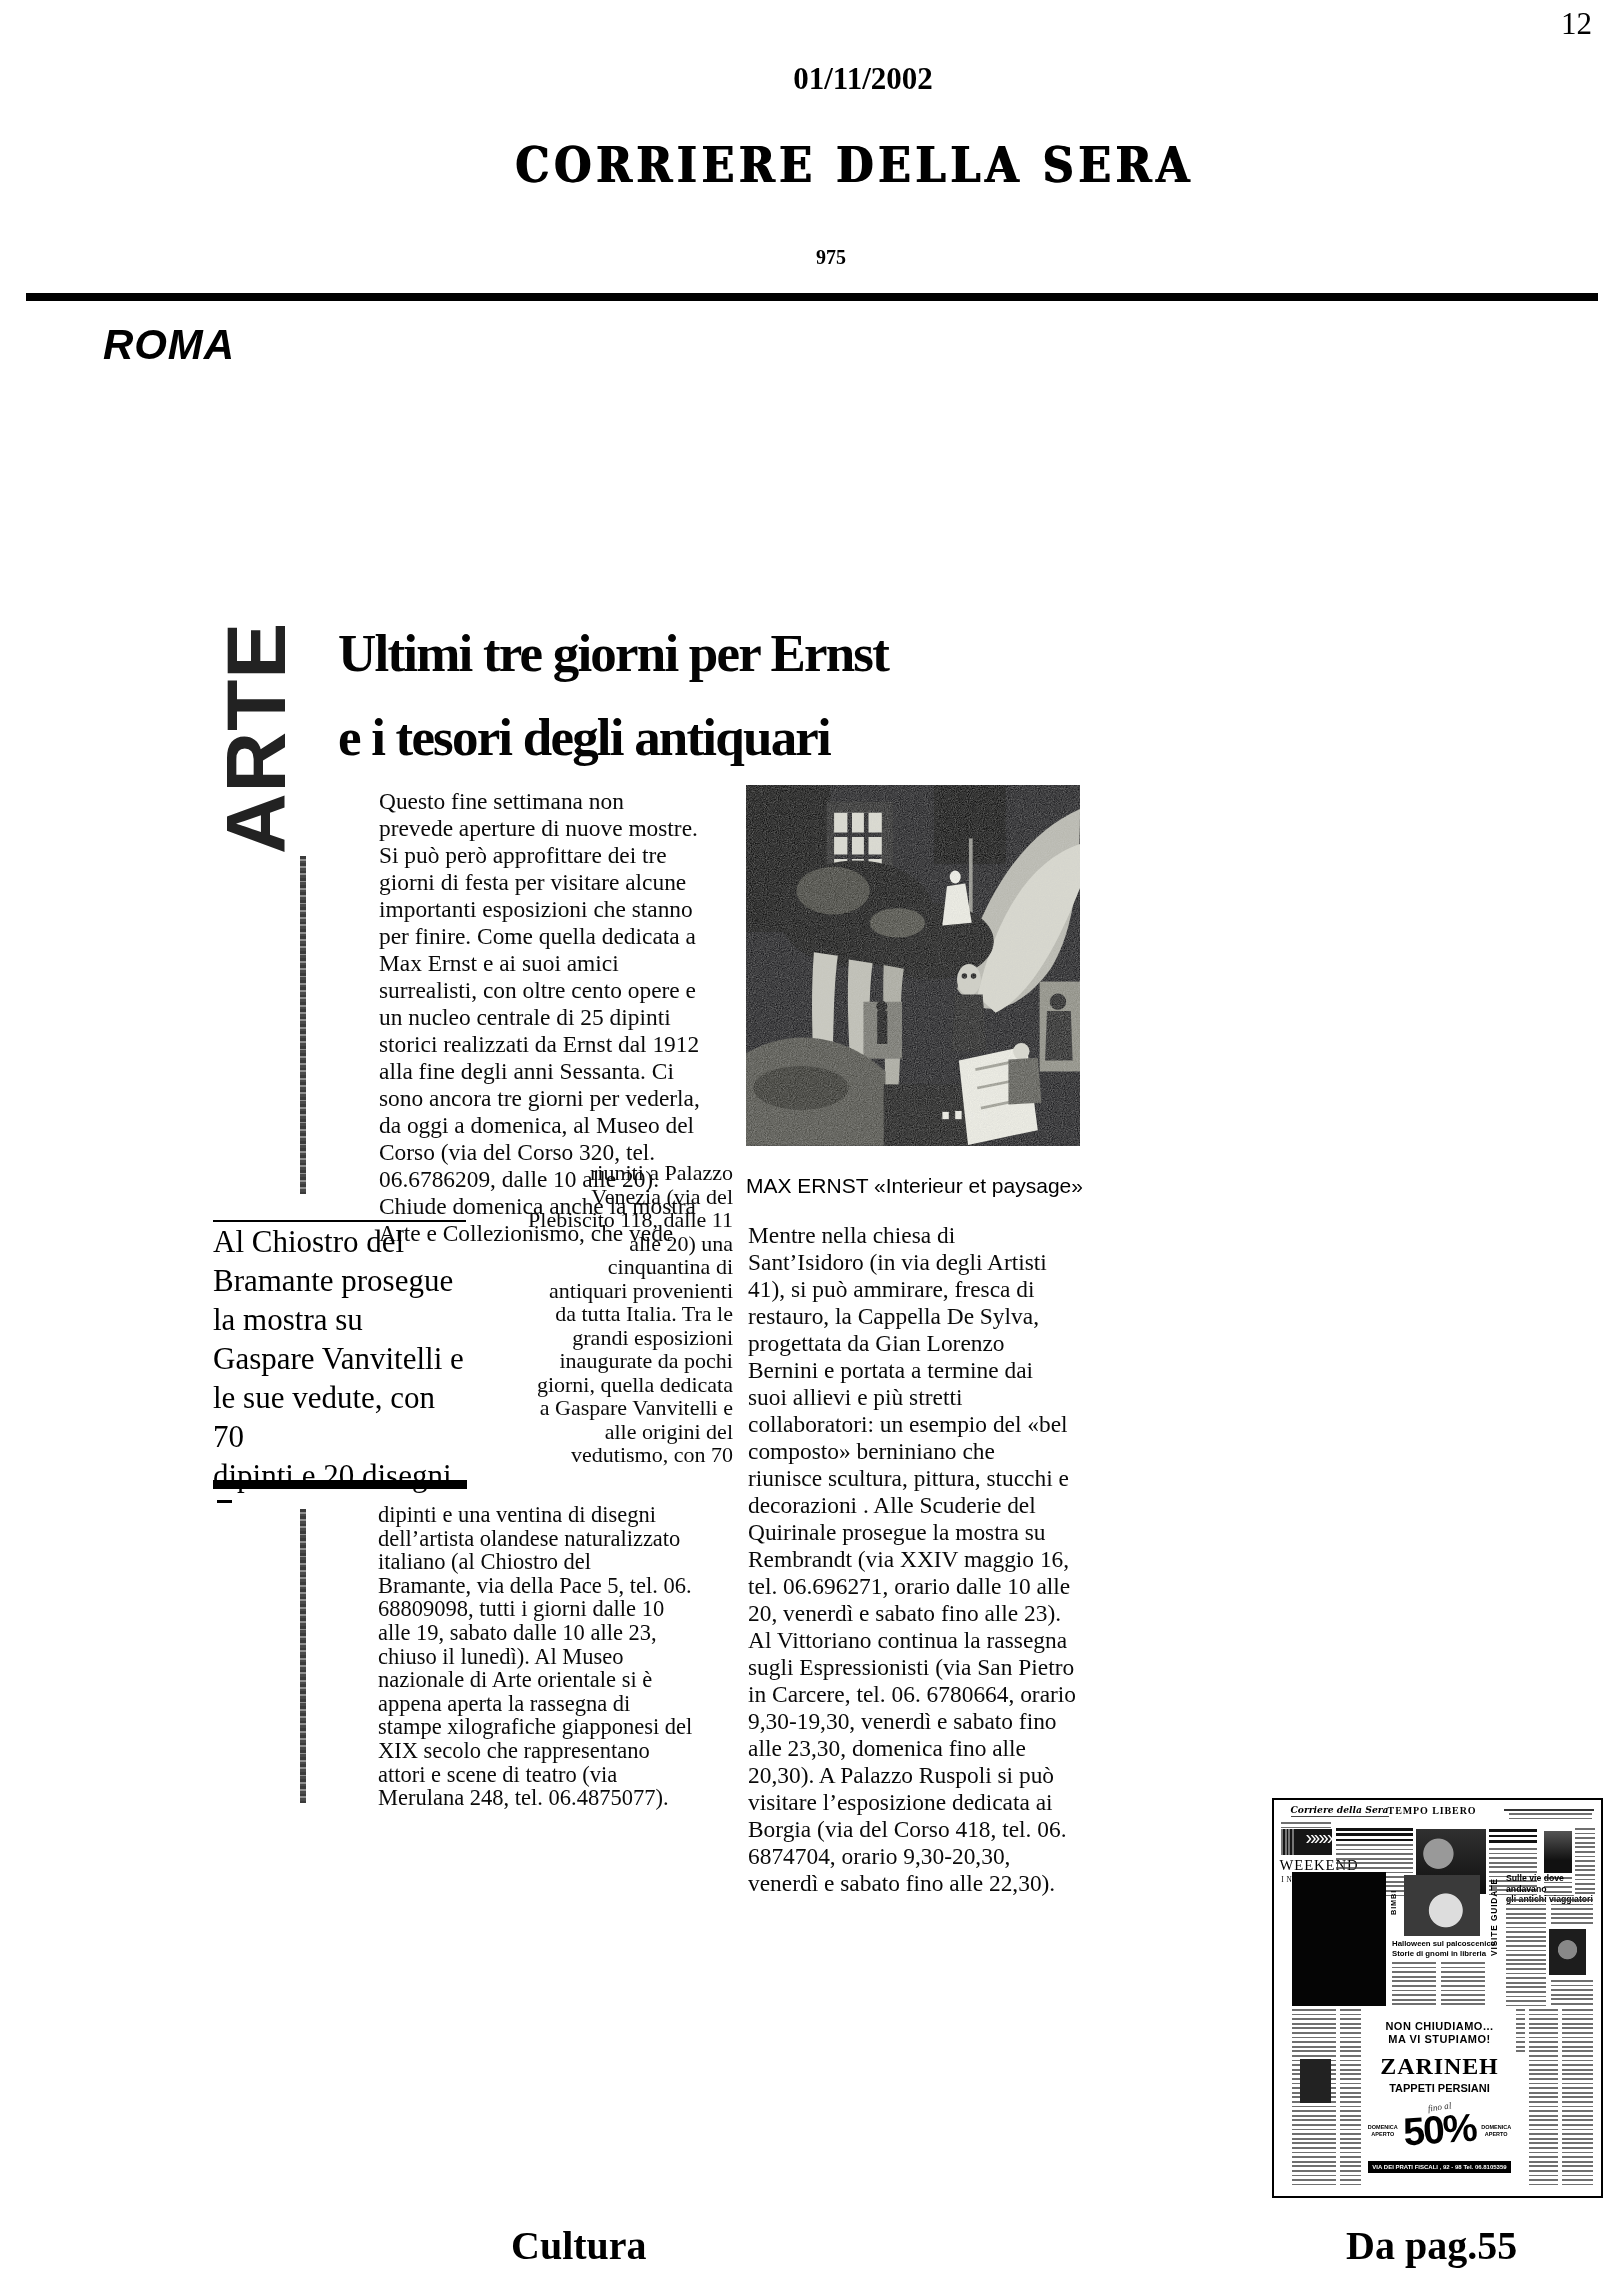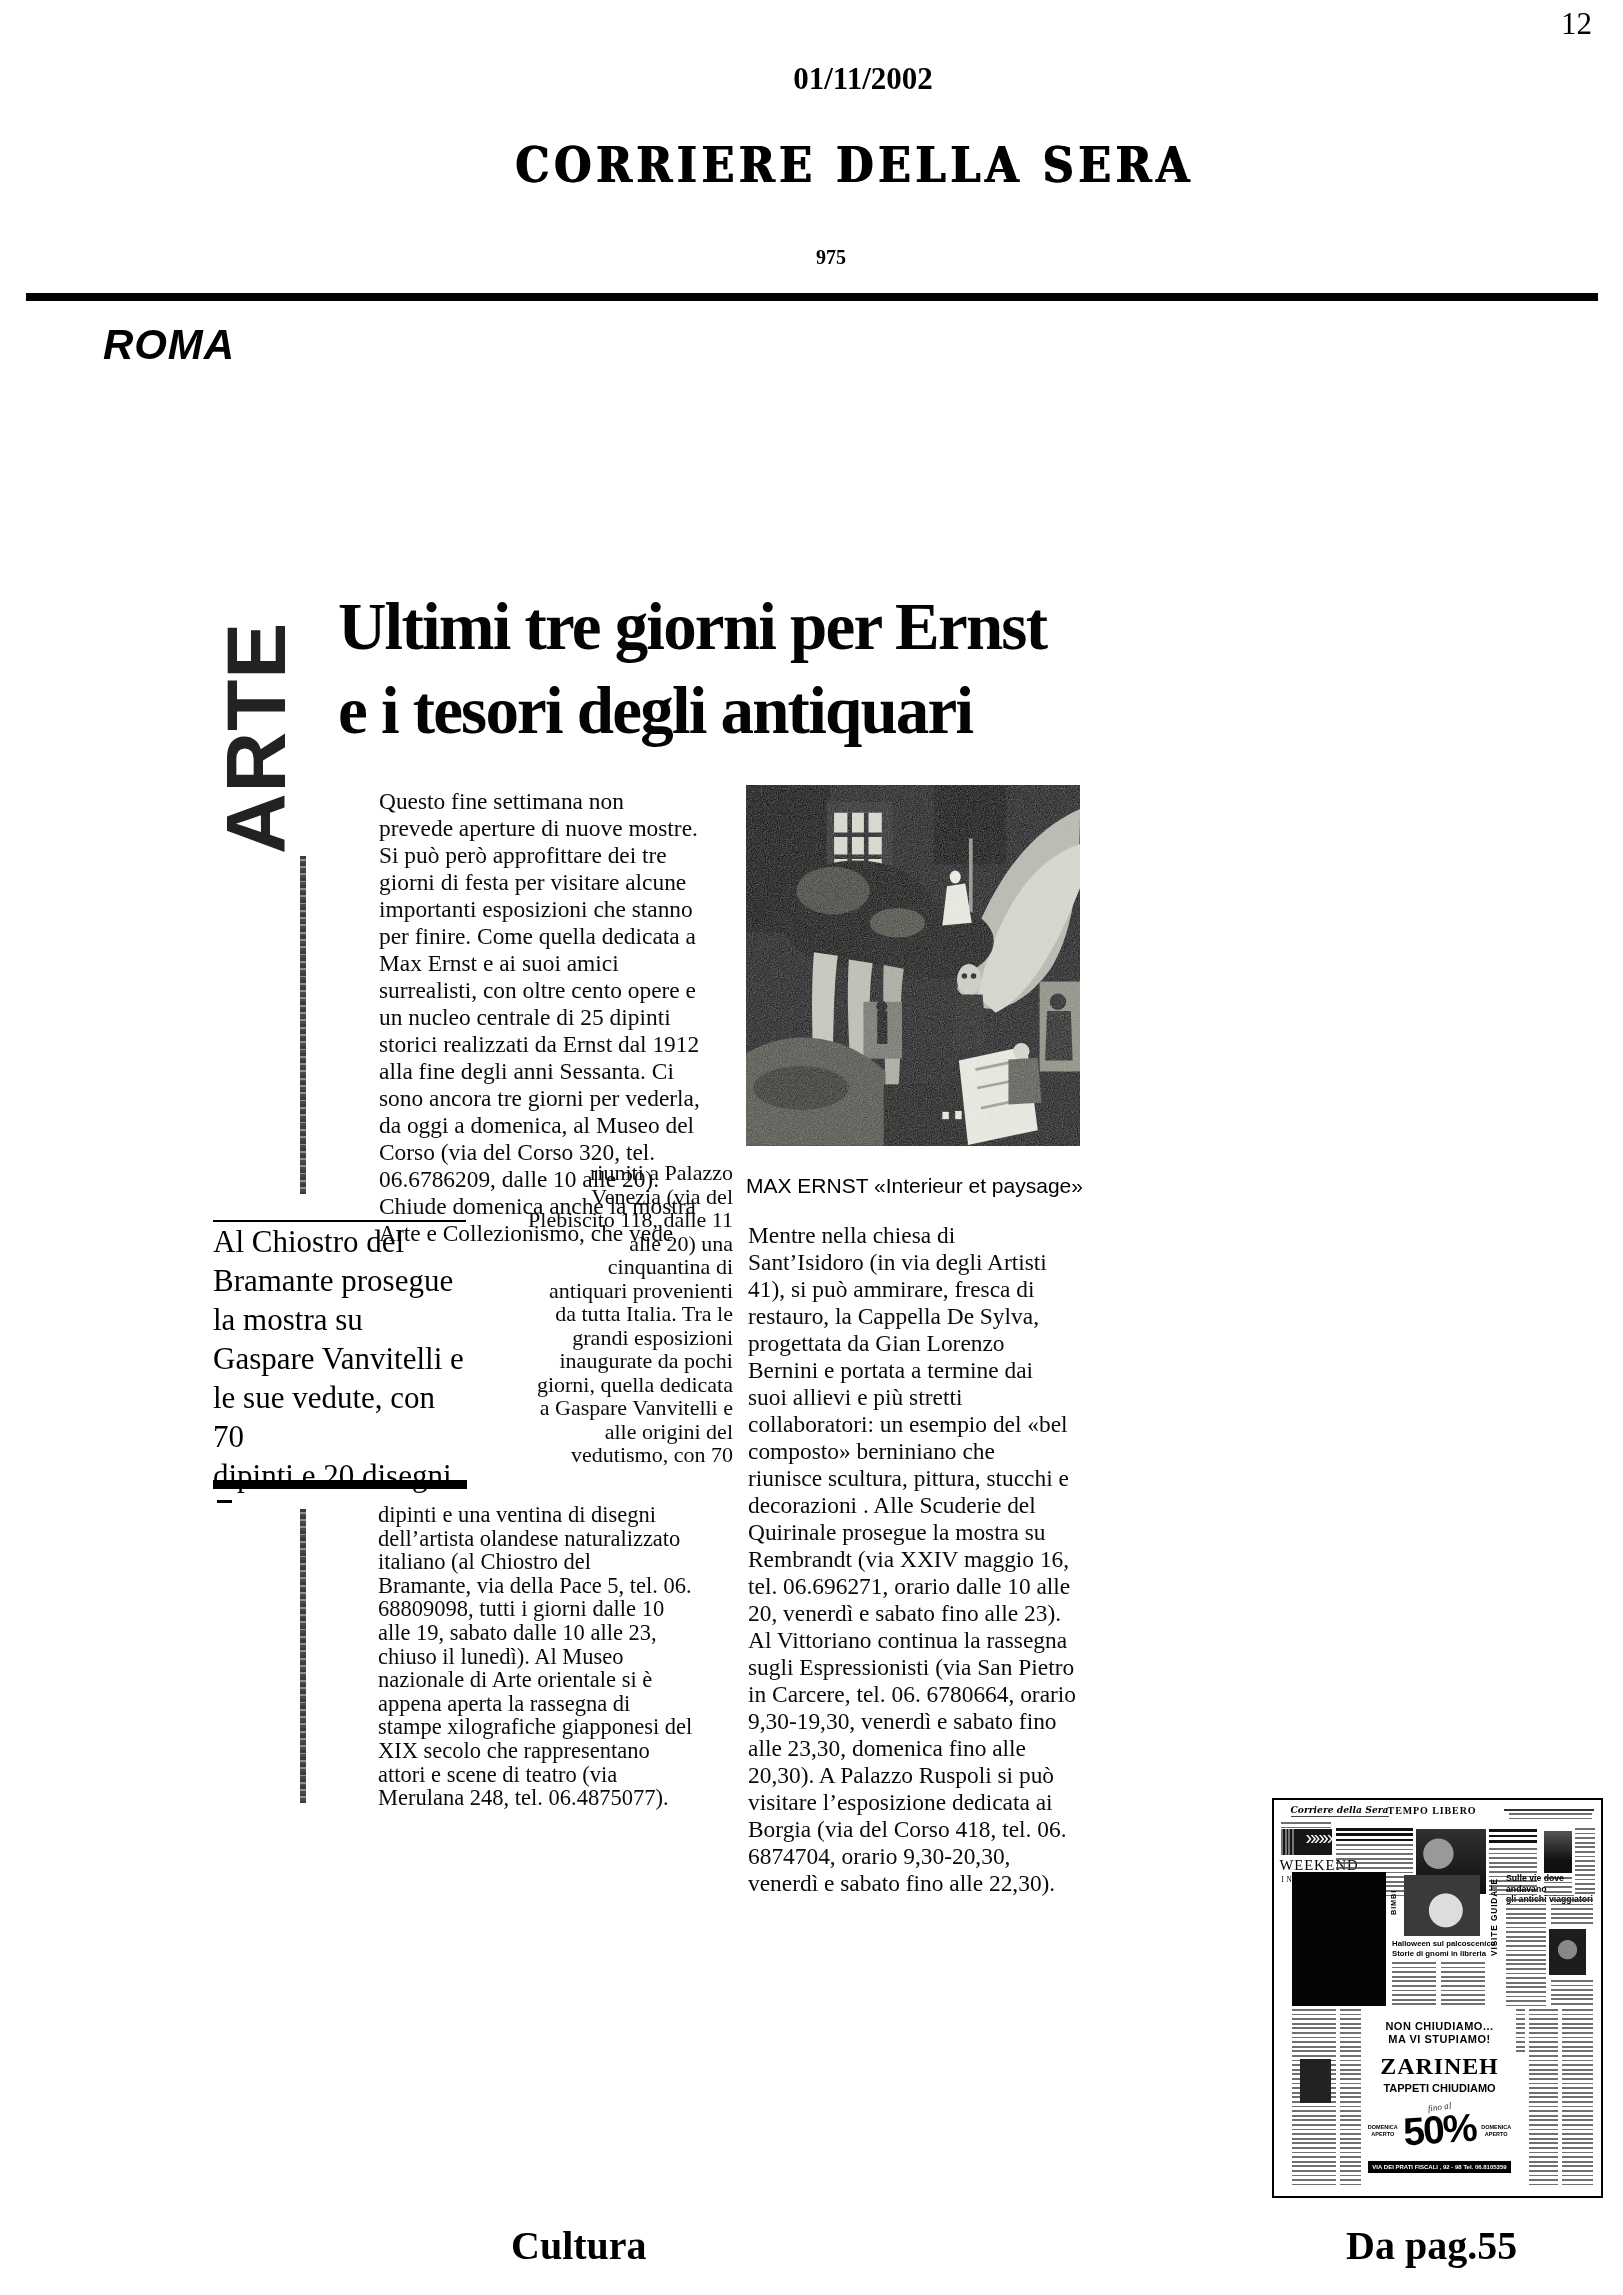--- a/index.html
+++ b/index.html
@@ -20,21 +20,21 @@
   
   .kicker-box{left:214px;top:592px;width:89px;height:262px;}
   .kicker-text{position:absolute;left:0;top:262px;width:262px;height:89px;
                transform:rotate(-90deg);transform-origin:0 0;
                font-family:"Liberation Sans",sans-serif;font-weight:bold;
                font-size:84px;line-height:84px;letter-spacing:0.9px;color:#222;}
   .vline{width:6.4px;background:repeating-linear-gradient(180deg,#3c3c3c 0 2.8px,#8f8f8f 2.8px 4.6px,#4a4a4a 4.6px 7.3px);}
   .vline1{left:300px;top:856px;height:338px;}
   .vline2{left:300px;top:1509px;height:294px;}
   
-  .headline{left:338px;top:584px;font-size:67px;line-height:84px;font-weight:bold;
+  .headline{left:338px;top:611px;font-size:53px;line-height:84px;font-weight:bold;
             letter-spacing:-1.8px;white-space:nowrap;color:#040404;}
   
   .block{white-space:pre-line;color:#0a0a0a;}
   .col1{left:379px;top:781px;width:363px;font-size:23.4px;line-height:27px;margin-top:7px;}
   .colnarrow{left:494px;top:1161px;width:239px;font-size:22px;line-height:23.5px;text-align:right;}
   .colcont{left:378px;top:1503px;width:363px;font-size:22.5px;line-height:23.6px;}
   .col2{left:748px;top:1222px;width:354px;font-size:23.4px;line-height:27px;}
   
   .pullquote{left:213px;top:1220px;width:253px;border-top:2.8px solid #000;
              font-size:31px;line-height:39px;white-space:pre-line;}
@@ -296,21 +296,21 @@
     <div class="abs ph" style="left:26px;top:259px;width:31px;height:44px;"></div>
     <div class="abs bars" style="left:66px;top:209px;width:21px;height:176px;"></div>
     <div class="abs bars" style="left:242px;top:209px;width:9.2px;height:46px;"></div>
     <div class="abs bars" style="left:255px;top:209px;width:29px;height:176px;"></div>
     <div class="abs bars" style="left:288px;top:209px;width:31px;height:176px;"></div>
 
     <div class="abs t-ad">
       <div class="l1">NON CHIUDIAMO...</div>
       <div class="l2">MA VI STUPIAMO!</div>
       <div class="brand">ZARINEH</div>
-      <div class="sub">TAPPETI CHIUDIAMO</div>
+      <div class="sub">TAPPETI PERSIANI</div>
       <div class="upto">fino al</div>
       <div class="pct">50%</div>
       <div class="noteL">DOMENICA
 APERTO</div>
       <div class="noteR">DOMENICA
 APERTO</div>
       <div class="addr">VIA DEI PRATI FISCALI , 92 - 98  Tel. 06.8105359</div>
     </div>
   </div>
 

